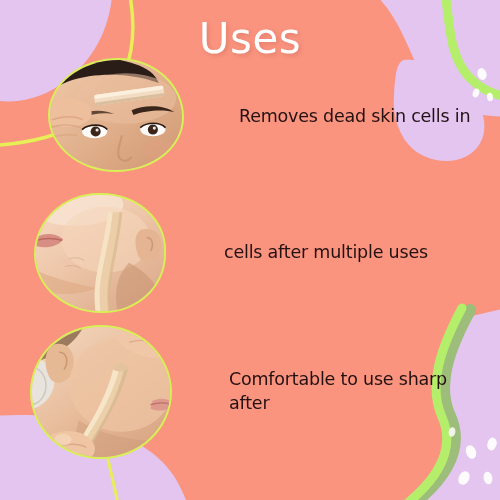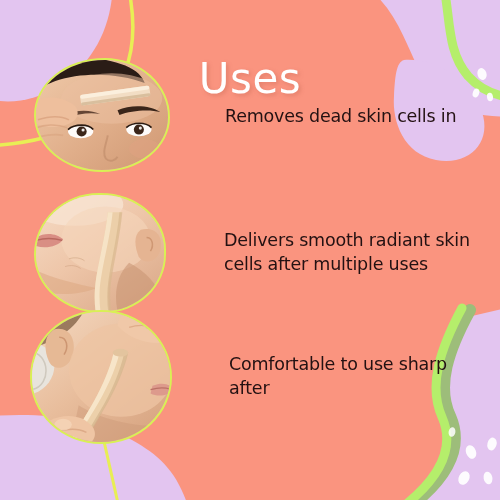--- a/index.html
+++ b/index.html
@@ -31,33 +31,32 @@
     top: 14px;
     width: 500px;
     text-align: center;
     font-family: "DejaVu Sans", sans-serif;
     font-size: 42px;
     font-weight: 400;
     letter-spacing: 0.5px;
     color: #ffffff;
     text-shadow: 2px 2px 4px rgba(180, 90, 70, 0.35);
     z-index: 30;
-    margin-top: 40px;
   }
 
   
   .row {
     position: absolute;
     display: flex;
     align-items: center;
     z-index: 25;
   }
-  .row-1 { left: 34px; top: 58px; }
+  .row-1 { left: 48px; top: 58px; }
   .row-2 { left: 34px; top: 193px; }
-  .row-3 { left: 30px; top: 310px; }
+  .row-3 { left: 30px; top: 325px; }
 
   .photo-wrap {
     position: relative;
     flex: 0 0 auto;
   }
   .photo {
     position: relative;
     overflow: hidden;
     border: 2px solid #d9f055;
     box-sizing: border-box;
@@ -222,21 +221,20 @@
             <path d="M 74 18 C 72 40 66 62 62 86 C 60 100 60 112 62 124 L 67 124 C 65 110 65 98 67 86 C 71 62 77 40 79 18 Z" fill="#f6e3c6"></path>
             <path d="M 86 18 C 84 40 79 62 75 86 C 73 100 73 112 75 124 L 78 124 C 76 110 76 98 78 86 C 82 62 87 40 89 18 Z" fill="#d8b88f" opacity="0.7"></path>
           </g>
 
           <path d="M 34 66 C 40 64 46 65 50 68" stroke="#c79b79" stroke-width="0.9" fill="none" opacity="0.55"></path>
           <path d="M 30 74 C 36 72 42 73 46 76" stroke="#c79b79" stroke-width="0.9" fill="none" opacity="0.5"></path>
         </svg>
       </div>
     </div>
     <div class="caption cap-2">
-      <span>Delivers smooth radiant skin</span>
       <span>cells after multiple uses</span>
     </div>
   </div>
 
   <div class="row row-3">
     <div class="photo-wrap">
       <div class="photo photo-3">
         <svg viewBox="0 0 142 134" preserveAspectRatio="xMidYMid slice">
           <defs>
             <linearGradient id="sk3" x1="0.1" y1="0" x2="0.9" y2="1">

